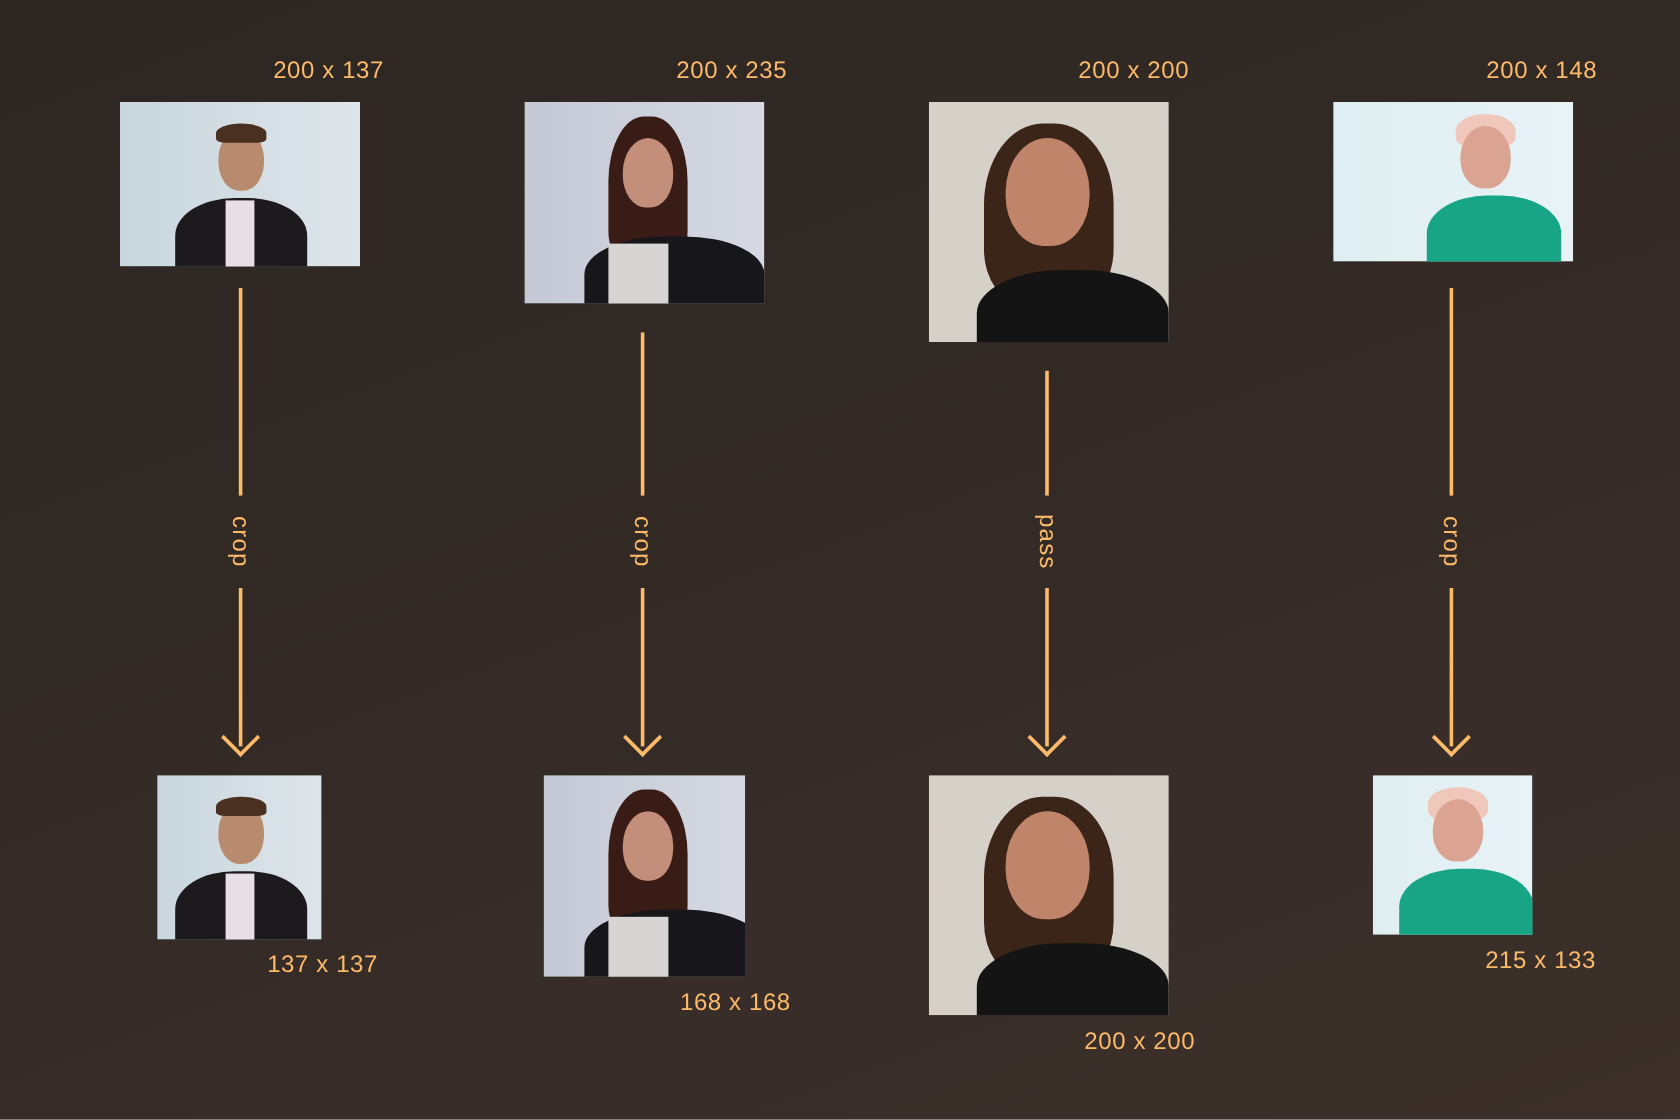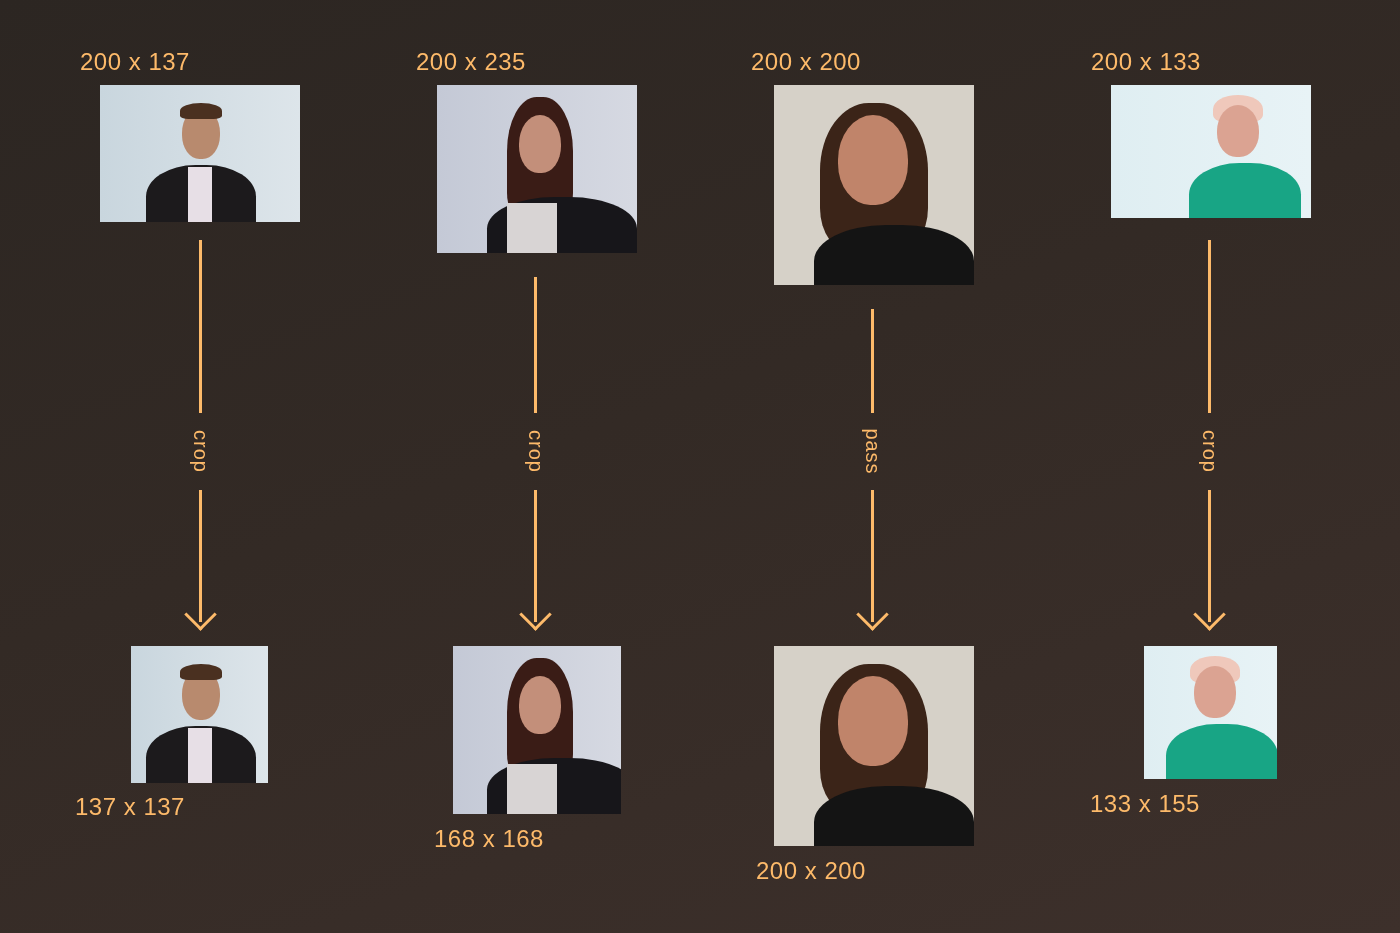--- a/index.html
+++ b/index.html
@@ -1,19 +1,19 @@
 <!DOCTYPE html>
 <html><head>
 <meta charset="utf-8">
 <style>
   html,body{margin:0;padding:0;}
   body{width:1400px;height:933px;position:relative;overflow:hidden;
     background:linear-gradient(160deg,#2c2622 0%,#332a25 45%,#3d302b 100%);
     font-family:"Liberation Sans","DejaVu Sans",sans-serif;color:#fdba6a;}
-  .label{position:absolute;font-size:24px;text-align:left;width:240px;letter-spacing:0.5px;}
+  .label{position:absolute;font-size:20px;text-align:right;width:240px;letter-spacing:0.5px;}
   .photo{position:absolute;overflow:hidden;}
   .bg{position:absolute;inset:0;}
   .head{position:absolute;border-radius:50% 50% 46% 46%;}
   .hair{position:absolute;}
   .body{position:absolute;border-radius:45% 45% 0 0;}
   .shirt{position:absolute;}
   .line{position:absolute;width:3px;background:#fdba6a;}
   .vtext{position:absolute;font-size:20px;transform:rotate(90deg);transform-origin:center;
     width:80px;text-align:center;letter-spacing:1px;}
   .arrowhead{position:absolute;width:20px;height:20px;border-right:3px solid #fdba6a;
@@ -58,21 +58,21 @@
   <div class="vtext" style="left:495px;top:440px;">crop</div>
   <div class="line" style="left:534px;top:490px;height:132px;"></div>
   <div class="arrowhead" style="left:524px;top:603px;"></div>
   <div class="photo" style="left:453px;top:646px;width:168px;height:168px;">
     <div class="bg" style="background:linear-gradient(90deg,#c4c9d6,#d6d9e2);"></div>
     <div class="hair" style="left:54px;top:12px;width:66px;height:120px;background:#3a1c16;border-radius:45% 45% 20% 20%;"></div>
     <div class="body" style="left:34px;top:112px;width:150px;height:70px;background:#17161a;"></div>
     <div class="shirt" style="left:54px;top:118px;width:50px;height:55px;background:#d8d4d4;"></div>
     <div class="head" style="left:66px;top:30px;width:42px;height:58px;background:#c38f7a;"></div>
   </div>
-  <div class="label" style="left:434px;top:825px;">168 x 168</div>
+  <div class="label" style="left:419px;top:825px;">168 x 168</div>
 </div>
 
 <div>
   <div class="label" style="left:751px;top:48px;">200 x 200</div>
   <div class="photo" style="left:774px;top:85px;width:200px;height:200px;">
     <div class="bg" style="background:#d6d1c8;"></div>
     <div class="hair" style="left:46px;top:18px;width:108px;height:150px;background:#3b2418;border-radius:45% 45% 30% 30%;"></div>
     <div class="body" style="left:40px;top:140px;width:160px;height:80px;background:#141414;"></div>
     <div class="head" style="left:64px;top:30px;width:70px;height:90px;background:#c0846a;"></div>
   </div>
@@ -83,31 +83,31 @@
   <div class="photo" style="left:774px;top:646px;width:200px;height:200px;">
     <div class="bg" style="background:#d6d1c8;"></div>
     <div class="hair" style="left:46px;top:18px;width:108px;height:150px;background:#3b2418;border-radius:45% 45% 30% 30%;"></div>
     <div class="body" style="left:40px;top:140px;width:160px;height:80px;background:#141414;"></div>
     <div class="head" style="left:64px;top:30px;width:70px;height:90px;background:#c0846a;"></div>
   </div>
   <div class="label" style="left:756px;top:857px;">200 x 200</div>
 </div>
 
 <div>
-  <div class="label" style="left:1091px;top:48px;">200 x 133</div>
+  <div class="label" style="left:1091px;top:48px;">200 x 148</div>
   <div class="photo" style="left:1111px;top:85px;width:200px;height:133px;">
     <div class="bg" style="background:linear-gradient(90deg,#dfeef2,#e8f3f6);"></div>
     <div class="body" style="left:78px;top:78px;width:112px;height:70px;background:#18a585;"></div>
     <div class="hair" style="left:102px;top:10px;width:50px;height:28px;background:#efc8bb;border-radius:50% 50% 30% 30%;"></div>
     <div class="head" style="left:106px;top:20px;width:42px;height:52px;background:#dba392;"></div>
   </div>
   <div class="line" style="left:1208px;top:240px;height:173px;"></div>
   <div class="vtext" style="left:1169px;top:440px;">crop</div>
   <div class="line" style="left:1208px;top:490px;height:132px;"></div>
   <div class="arrowhead" style="left:1198px;top:603px;"></div>
   <div class="photo" style="left:1144px;top:646px;width:133px;height:133px;">
     <div class="bg" style="background:linear-gradient(90deg,#dfeef2,#e8f3f6);"></div>
     <div class="body" style="left:22px;top:78px;width:112px;height:70px;background:#18a585;"></div>
     <div class="hair" style="left:46px;top:10px;width:50px;height:28px;background:#efc8bb;border-radius:50% 50% 30% 30%;"></div>
     <div class="head" style="left:50px;top:20px;width:42px;height:52px;background:#dba392;"></div>
   </div>
-  <div class="label" style="left:1090px;top:790px;">133 x 155</div>
+  <div class="label" style="left:1090px;top:790px;">215 x 133</div>
 </div>
 
 </body></html>

